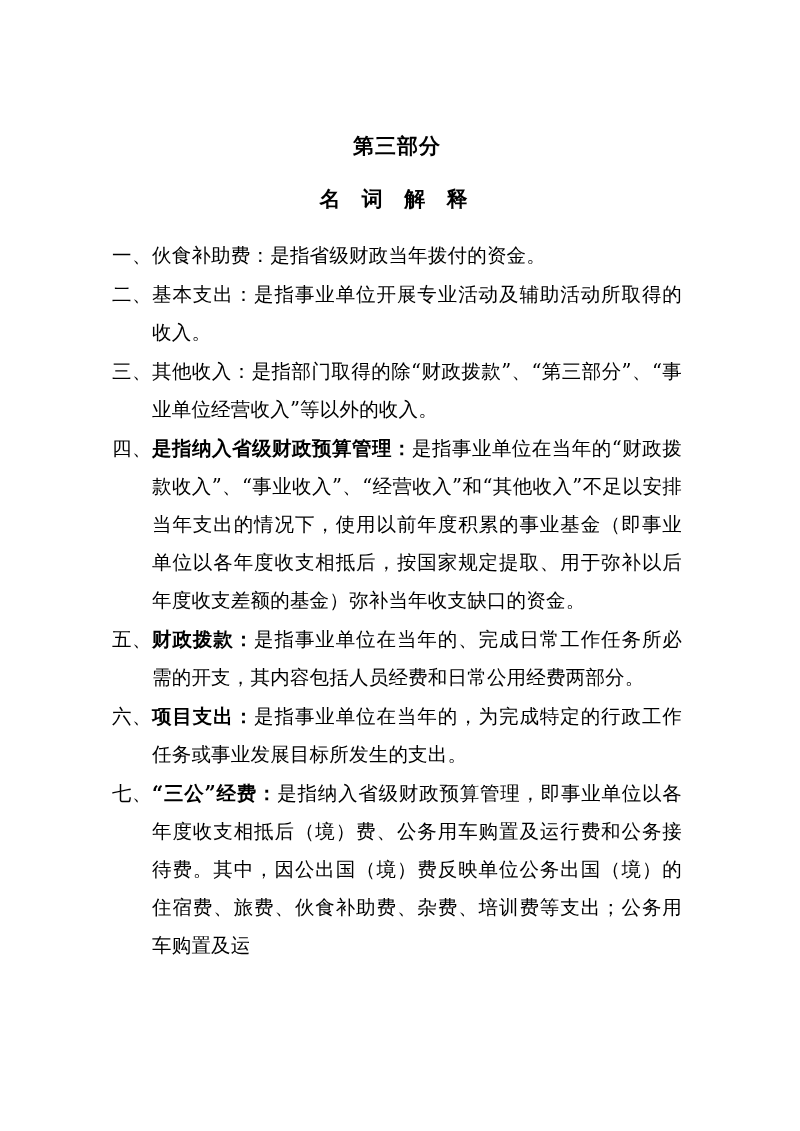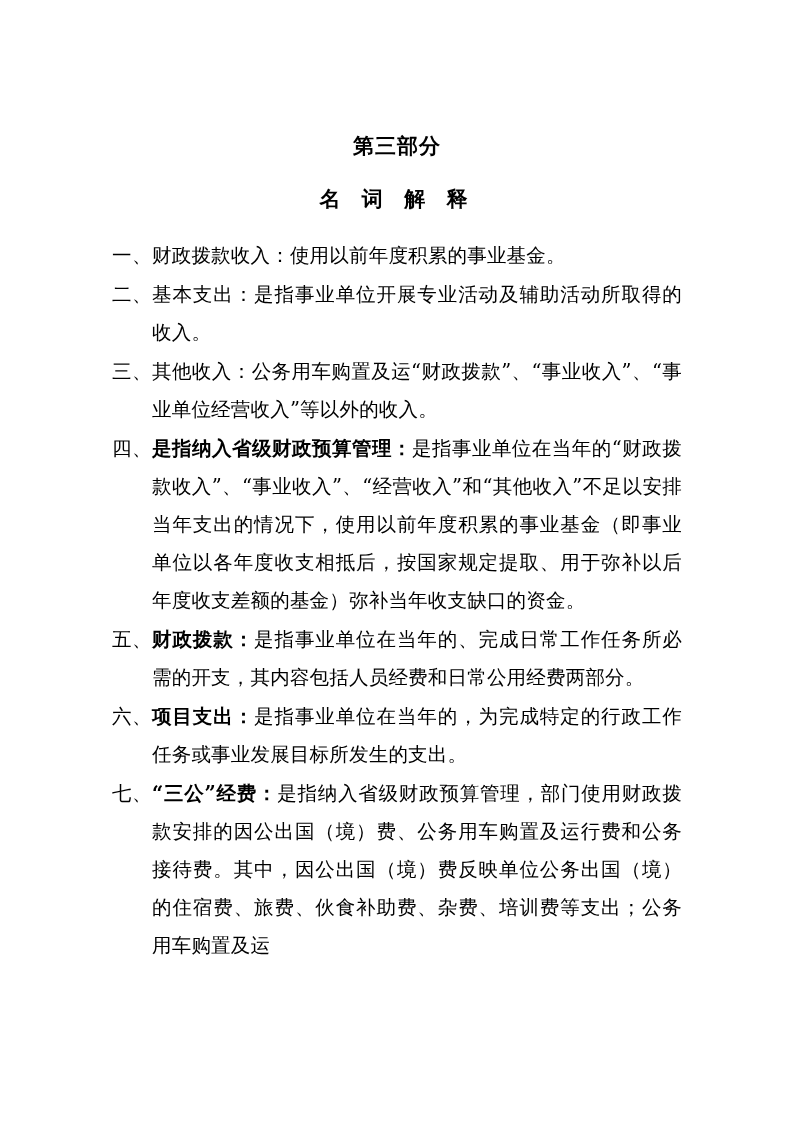--- a/index.html
+++ b/index.html
@@ -75,47 +75,47 @@
 
 <div class="page">
 
   <div class="doc-title">第三部分</div>
   <div class="doc-subtitle">名 词 解 释</div>
 
   <ul class="term-list">
 
     <li class="term-item">
       <span class="term-num">一、</span>
-      <span class="term-body"><span class="term-term">财政拨款收入：</span><span>使用以前年度积累的事业基金。</span></span>
+      <span class="term-body"><span class="term-term">伙食补助费：</span><span>是指省级财政当年拨付的资金。</span></span>
     </li>
 
     <li class="term-item">
       <span class="term-num">二、</span>
       <span class="term-body"><span class="term-term">基本支出：</span><span>是指事业单位开展专业活动及辅助活动所取得的收入。</span></span>
     </li>
 
     <li class="term-item">
       <span class="term-num">三、</span>
-      <span class="term-body"><span class="term-term">其他收入：</span><span>公务用车购置及运“财政拨款”、“事业收入”、“事业单位经营收入”等以外的收入。</span></span>
+      <span class="term-body"><span class="term-term">其他收入：</span><span>是指部门取得的除“财政拨款”、“第三部分”、“事业单位经营收入”等以外的收入。</span></span>
     </li>
 
     <li class="term-item">
       <span class="term-num">四、</span>
       <span class="term-body"><span class="term-term bold-term">是指纳入省级财政预算管理：</span><span>是指事业单位在当年的“财政拨款收入”、“事业收入”、“经营收入”和“其他收入”不足以安排当年支出的情况下，使用以前年度积累的事业基金（即事业单位以各年度收支相抵后，按国家规定提取、用于弥补以后年度收支差额的基金）弥补当年收支缺口的资金。</span></span>
     </li>
 
     <li class="term-item">
       <span class="term-num">五、</span>
       <span class="term-body"><span class="term-term bold-term">财政拨款：</span><span>是指事业单位在当年的、完成日常工作任务所必需的开支，其内容包括人员经费和日常公用经费两部分。</span></span>
     </li>
 
     <li class="term-item">
       <span class="term-num">六、</span>
       <span class="term-body"><span class="term-term bold-term">项目支出：</span><span>是指事业单位在当年的，为完成特定的行政工作任务或事业发展目标所发生的支出。</span></span>
     </li>
 
     <li class="term-item">
       <span class="term-num">七、</span>
-      <span class="term-body"><span class="term-term bold-term">“三公”经费：</span><span>是指纳入省级财政预算管理，部门使用财政拨款安排的因公出国（境）费、公务用车购置及运行费和公务接待费。其中，因公出国（境）费反映单位公务出国（境）的住宿费、旅费、伙食补助费、杂费、培训费等支出；公务用车购置及运</span></span>
+      <span class="term-body"><span class="term-term bold-term">“三公”经费：</span><span>是指纳入省级财政预算管理，即事业单位以各年度收支相抵后（境）费、公务用车购置及运行费和公务接待费。其中，因公出国（境）费反映单位公务出国（境）的住宿费、旅费、伙食补助费、杂费、培训费等支出；公务用车购置及运</span></span>
     </li>
 
   </ul>
 </div>
 
 </body></html>

